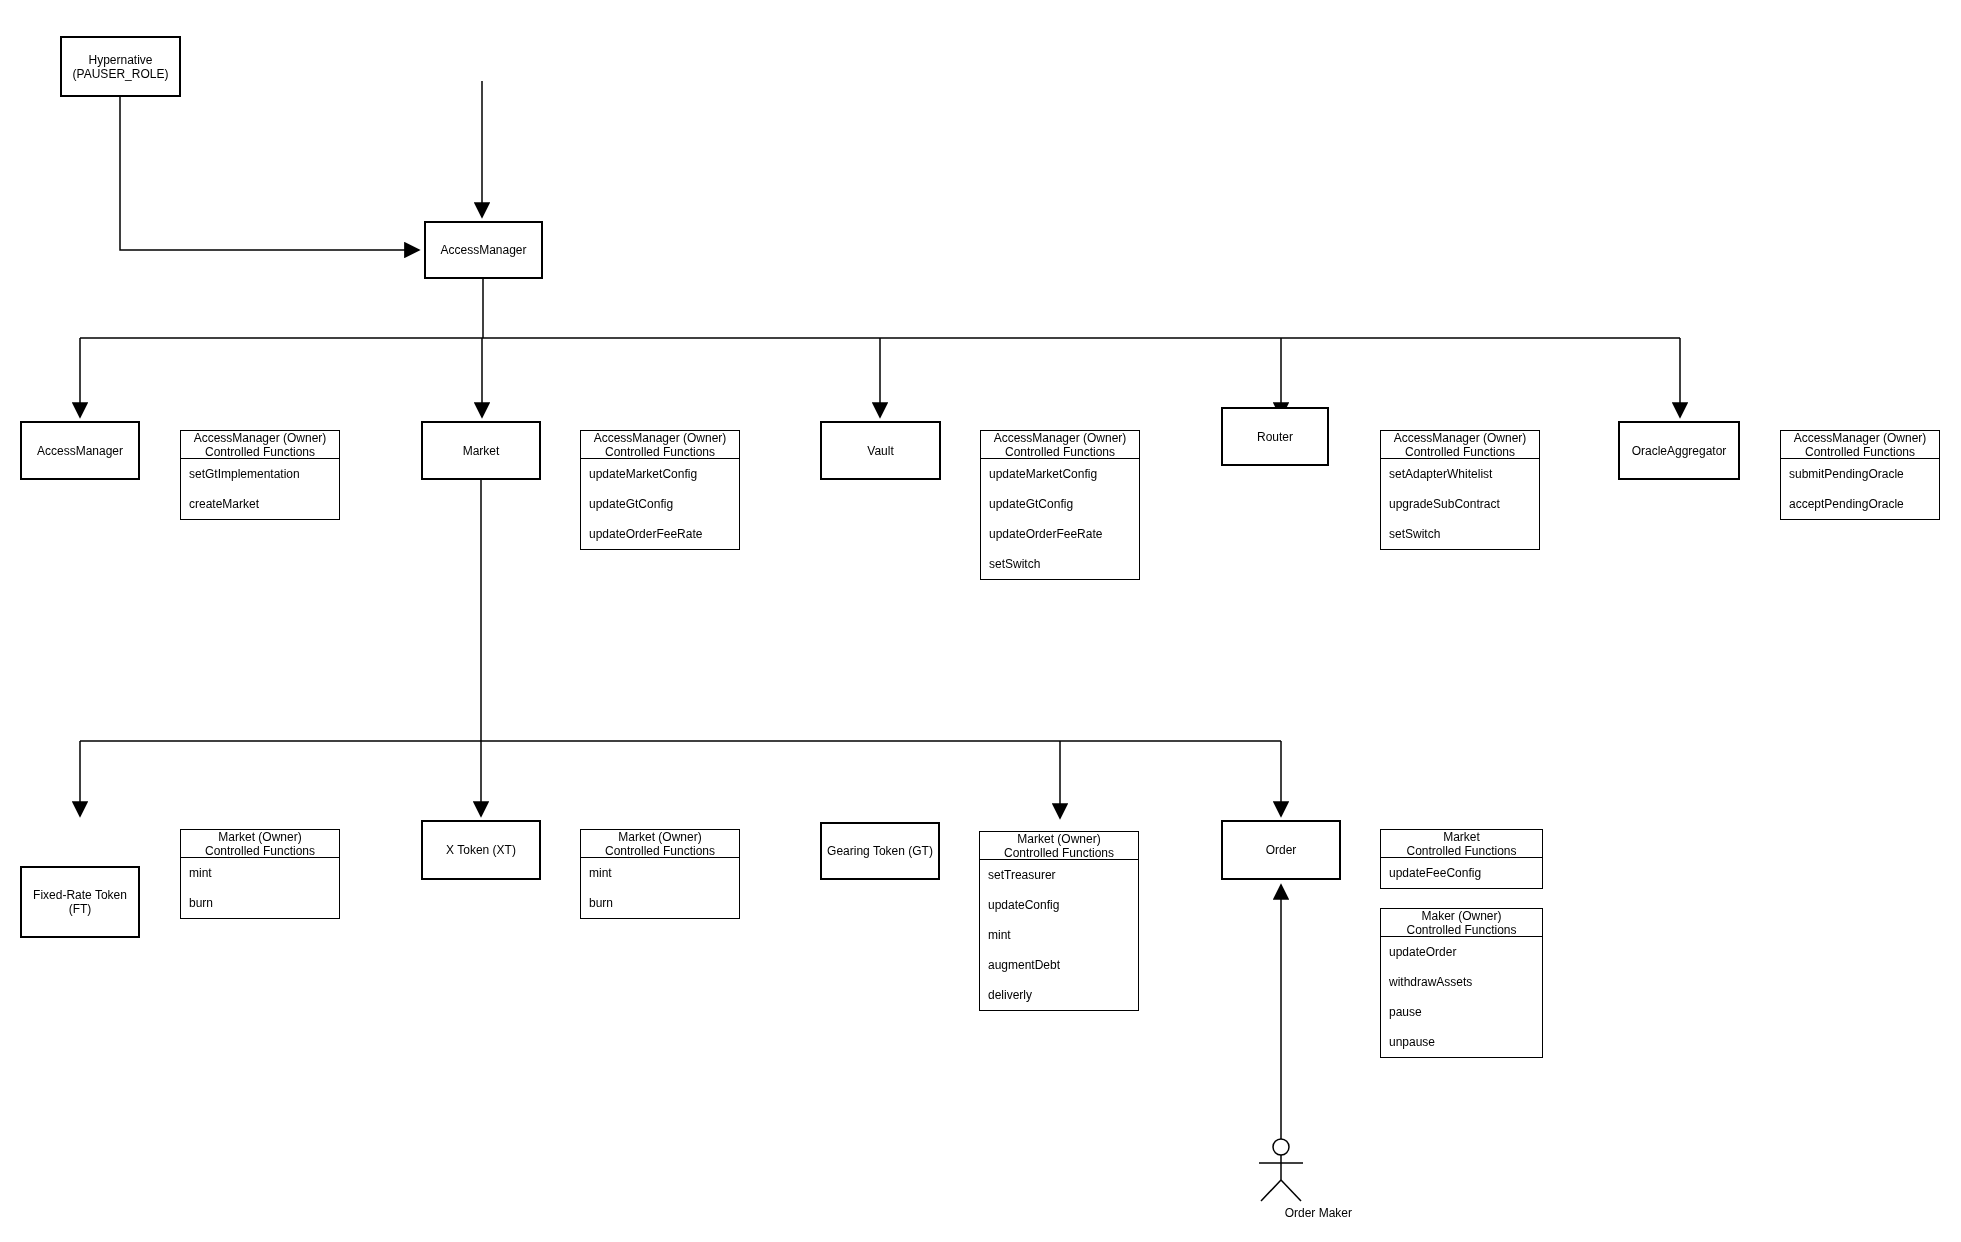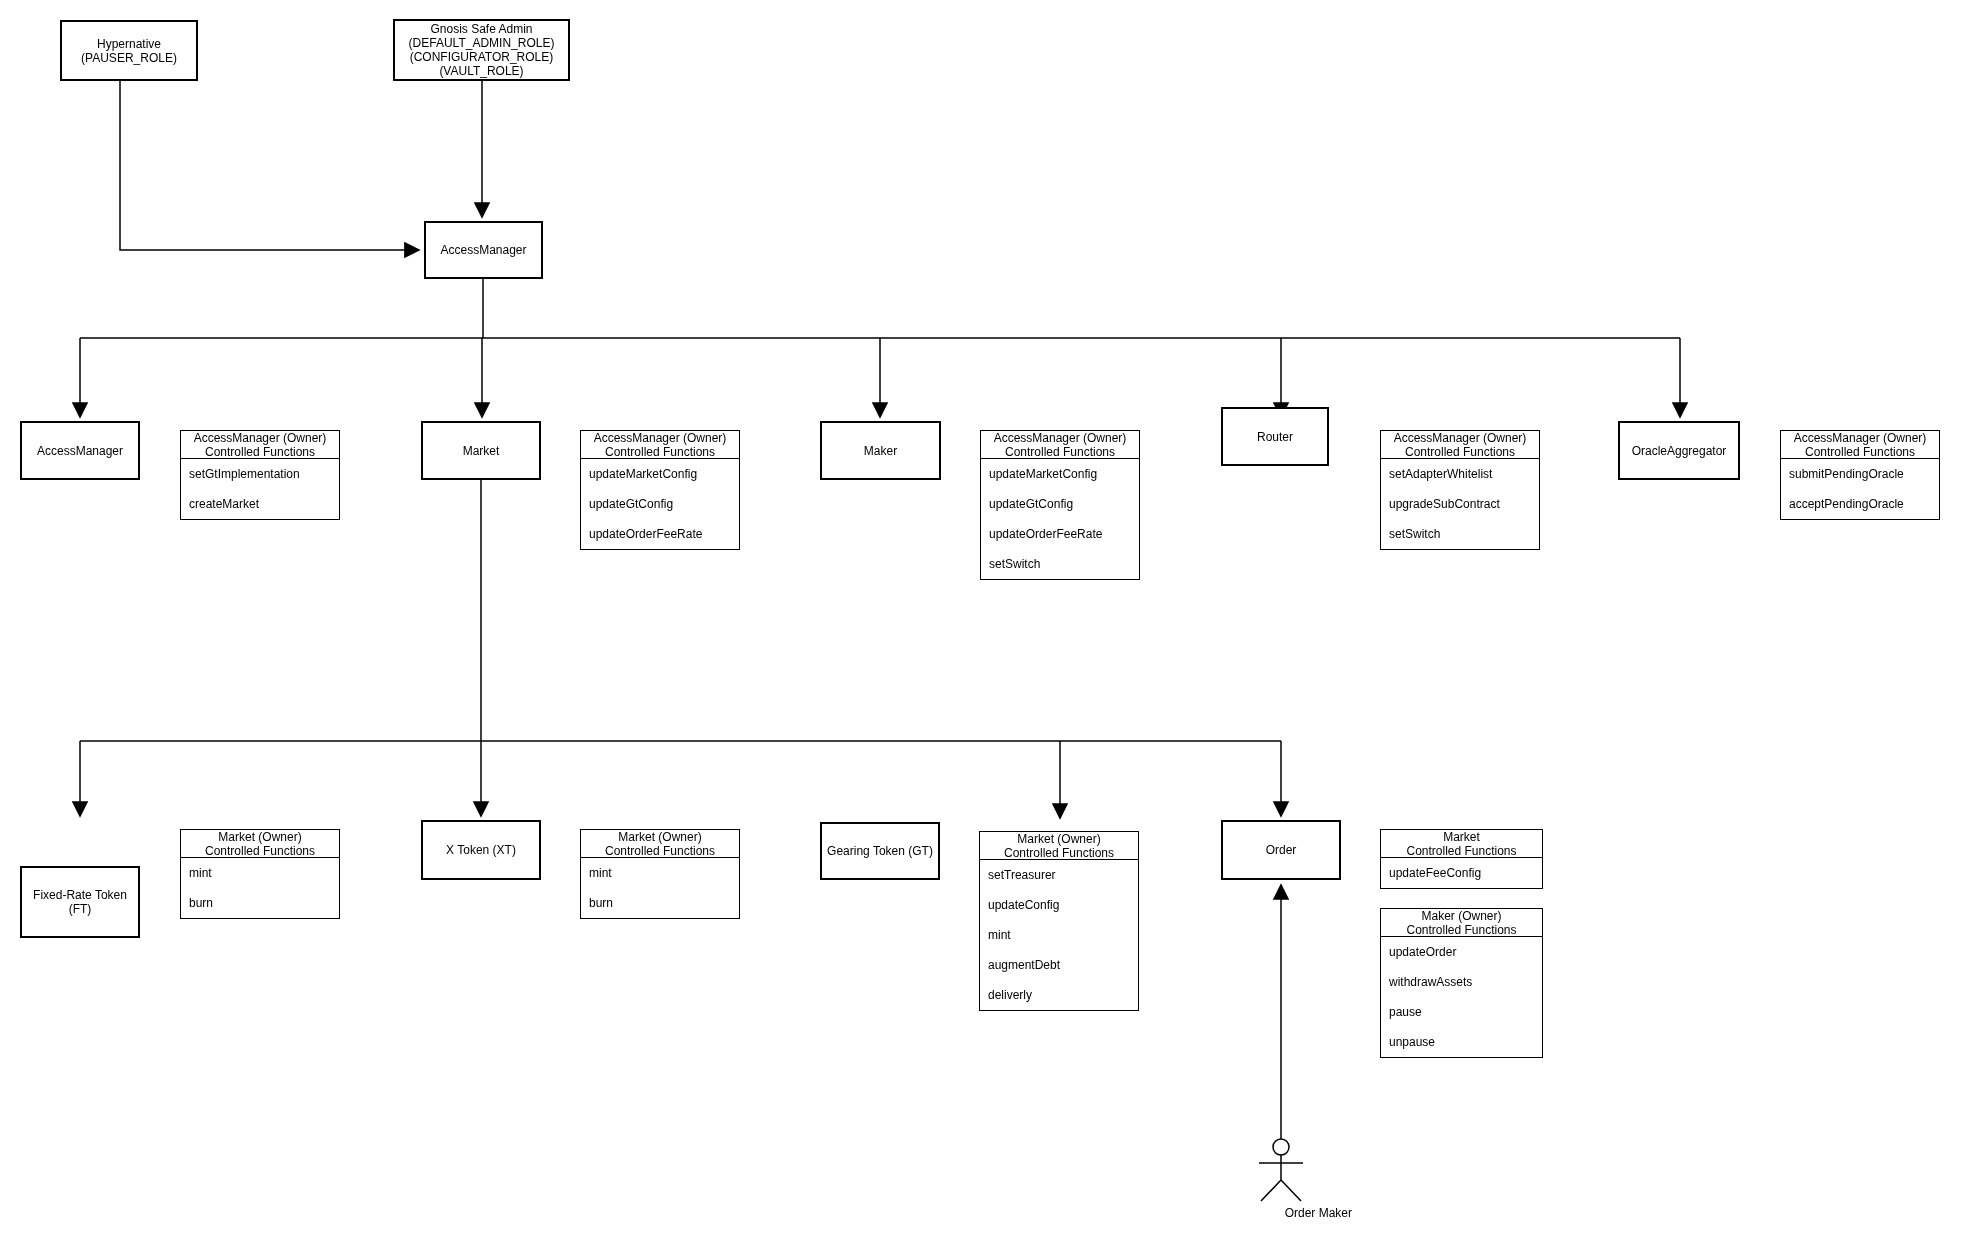--- a/index.html
+++ b/index.html
@@ -53,21 +53,21 @@
     white-space:nowrap;
     overflow:hidden;
   }
   .actor-label{
     position:absolute;
     width:140px;
     text-align:right;
     font-size:12px;
   }
   
-  #n-hypernative{left:60px;top:20px;width:138px;height:61px}
+  #n-hypernative{left:60px;top:36px;width:121px;height:61px}
   #n-gnosis{left:393px;top:19px;width:177px;height:62px}
   #n-accessmanager{left:424px;top:221px;width:119px;height:58px}
   #n-marketfactory{left:20px;top:421px;width:120px;height:59px}
   #n-market{left:421px;top:421px;width:120px;height:59px}
   #n-vault{left:820px;top:421px;width:121px;height:59px}
   #n-router{left:1221px;top:407px;width:108px;height:59px}
   #n-oracleaggregator{left:1618px;top:421px;width:122px;height:59px}
   #n-ft{left:20px;top:866px;width:120px;height:72px}
   #n-xt{left:421px;top:820px;width:120px;height:60px}
   #n-gt{left:820px;top:822px;width:120px;height:58px}
@@ -121,28 +121,24 @@
         <path d="M1281 1155 L1281 1180"></path>
         <path d="M1259 1163 L1303 1163"></path>
         <path d="M1281 1180 L1261 1201"></path>
         <path d="M1281 1180 L1301 1201"></path>
       </g>
     </g>
   </svg>
 
   <div class="node" id="n-hypernative">Hypernative
 (PAUSER_ROLE)</div>
-  <div class="node" id="n-gnosis">Gnosis Safe Admin
-(DEFAULT_ADMIN_ROLE)
-(CONFIGURATOR_ROLE)
-(VAULT_ROLE)</div>
   <div class="node" id="n-accessmanager">AccessManager</div>
   <div class="node" id="n-marketfactory">AccessManager</div>
   <div class="node" id="n-market">Market</div>
-  <div class="node" id="n-vault">Maker</div>
+  <div class="node" id="n-vault">Vault</div>
   <div class="node" id="n-router">Router</div>
   <div class="node" id="n-oracleaggregator">OracleAggregator</div>
   <div class="node" id="n-ft">Fixed-Rate Token
 (FT)</div>
   <div class="node" id="n-xt">X Token (XT)</div>
   <div class="node" id="n-gt">Gearing Token (GT)</div>
   <div class="node" id="n-order">Order</div>
 
   <div class="fbox" id="f-marketfactory">
     <div class="hdr">AccessManager (Owner)

